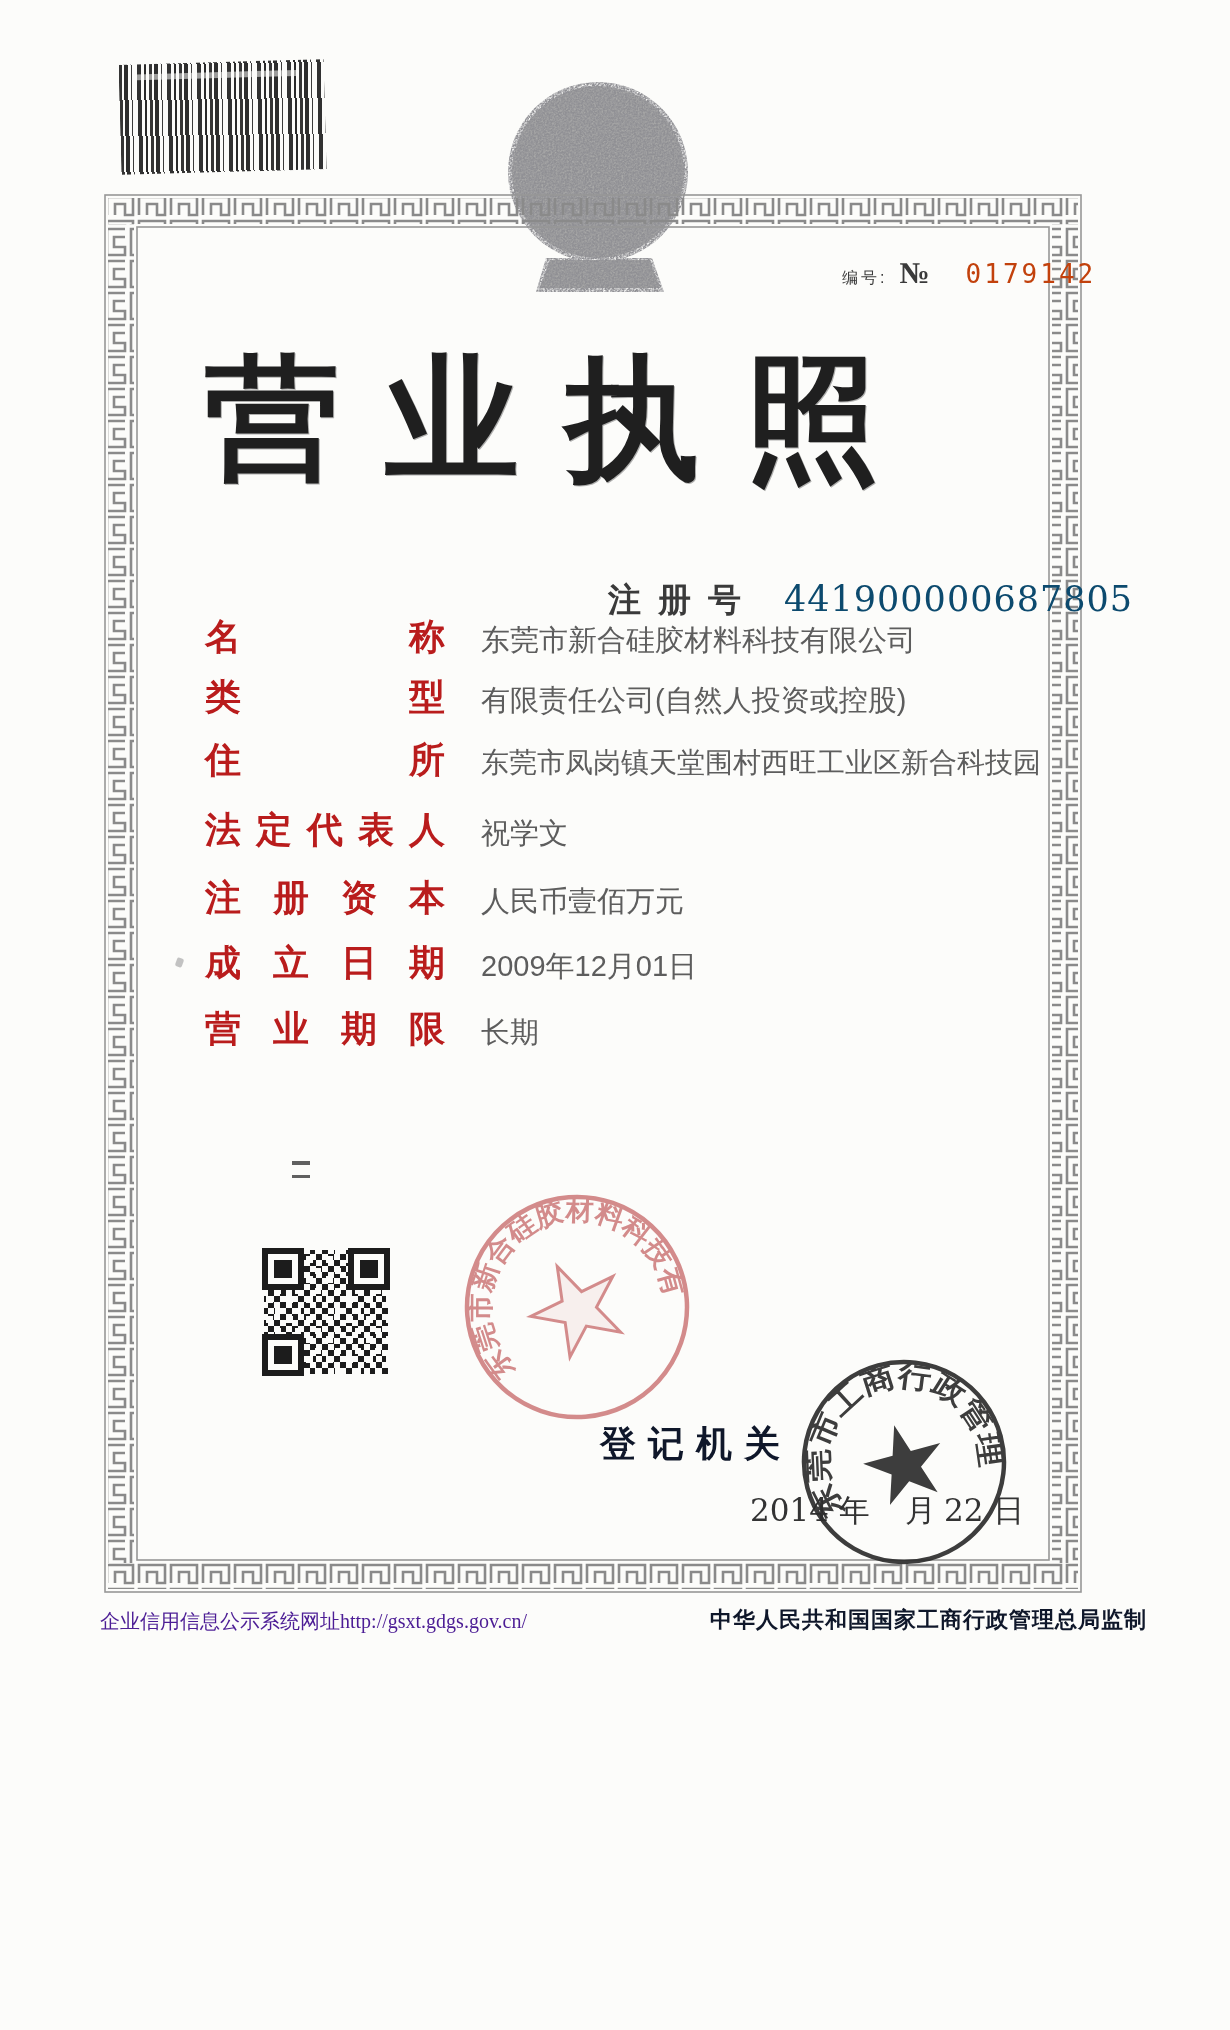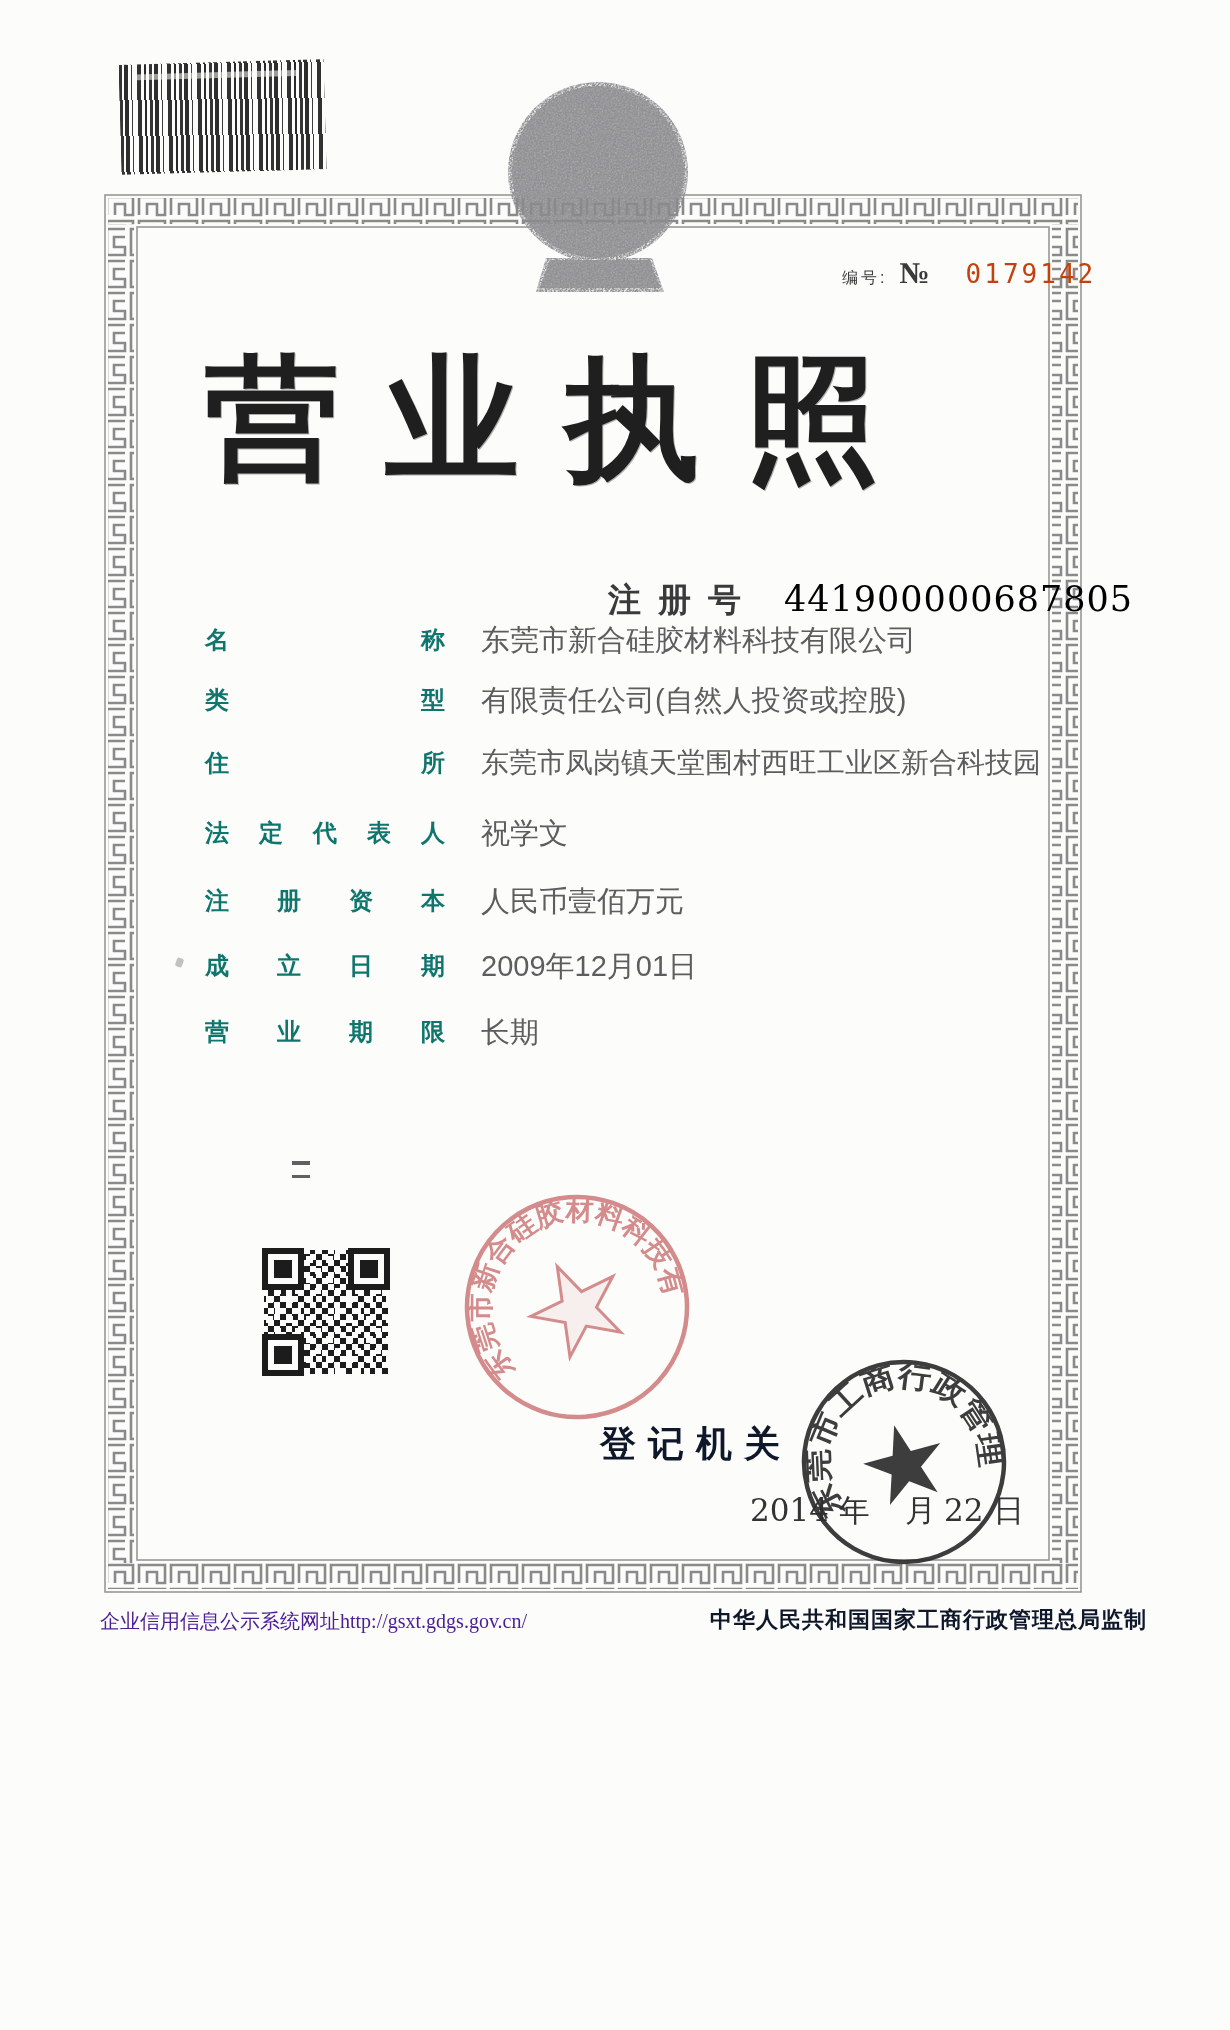--- a/index.html
+++ b/index.html
@@ -33,26 +33,26 @@
   .title{
     position:absolute;left:104px;top:330px;width:876px;text-align:center;
     font-size:134px;font-weight:900;color:#1f1f1f;
     letter-spacing:46px;text-indent:46px;
     font-family:"DejaVu Sans",sans-serif;
     text-shadow:1px 1px 0 rgba(60,60,60,.4);
   }
   
   .regno{position:absolute;left:608px;top:538px;display:flex;align-items:baseline;margin-top:40px;}
   .regno .lab{font-size:33px;letter-spacing:17px;color:#3a3a3a;font-weight:600;}
-  .regno .val{font-family:"DejaVu Serif",serif;font-size:35px;color:#000000;margin-left:26px;letter-spacing:1px;}
+  .regno .val{font-family:"DejaVu Serif",serif;font-size:35px;color:#0c4a6e;margin-left:26px;letter-spacing:1px;}
   
   .row{position:absolute;left:205px;display:flex;align-items:flex-start;}
   .row .lab{
-    width:240px;font-size:24px;line-height:40px;color:#0f766e;font-weight:600;
-    text-align:justify;text-align-last:justify;flex:none;
+    width:240px;font-size:36px;line-height:40px;color:#b91c1c;font-weight:600;
+    text-align:justify;text-align-last:justify;flex:none;font-family:Liberation Mono, monospace;
   }
   .row .val{margin-left:36px;font-size:29px;line-height:40px;color:#5d5d5d;}
   .row .val.small{font-size:21px;line-height:28px;width:612px;color:#4d4d4d;letter-spacing:-0.2px;margin-top:3px;}
   .smudge{position:absolute;left:292px;top:1161px;width:18px;height:10px;border-top:4px solid #3a3a3a;border-bottom:3px solid #3a3a3a;opacity:.8;}
   .dot-artifact{position:absolute;left:176px;top:958px;width:7px;height:9px;background:#a9a9a9;border-radius:2px;transform:rotate(20deg);opacity:.7;}
   
   .qr{position:absolute;left:262px;top:1248px;}
   .seal-red{position:absolute;left:452px;top:1182px;opacity:.8;}
   .seal-black{position:absolute;left:792px;top:1350px;opacity:.92;z-index:5;}
   

